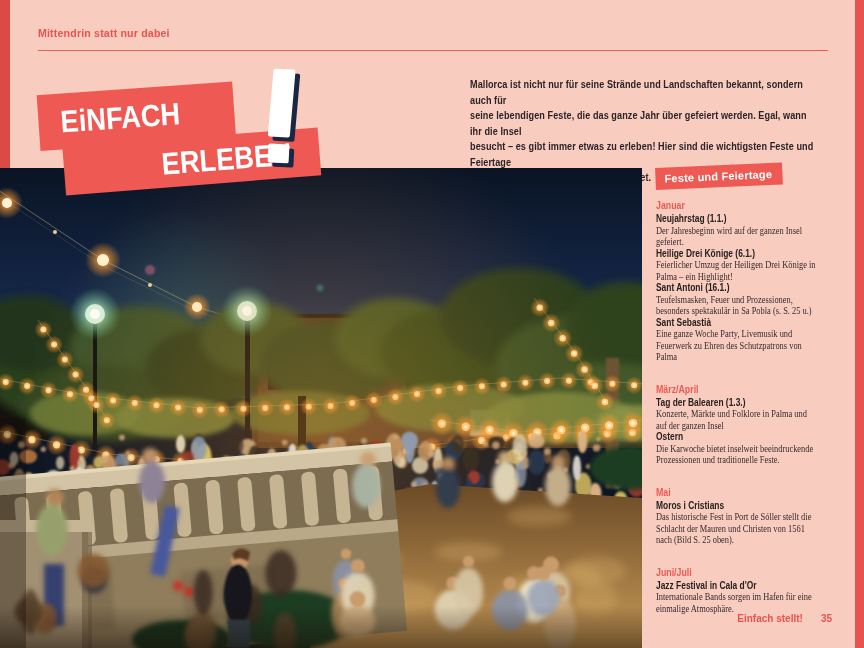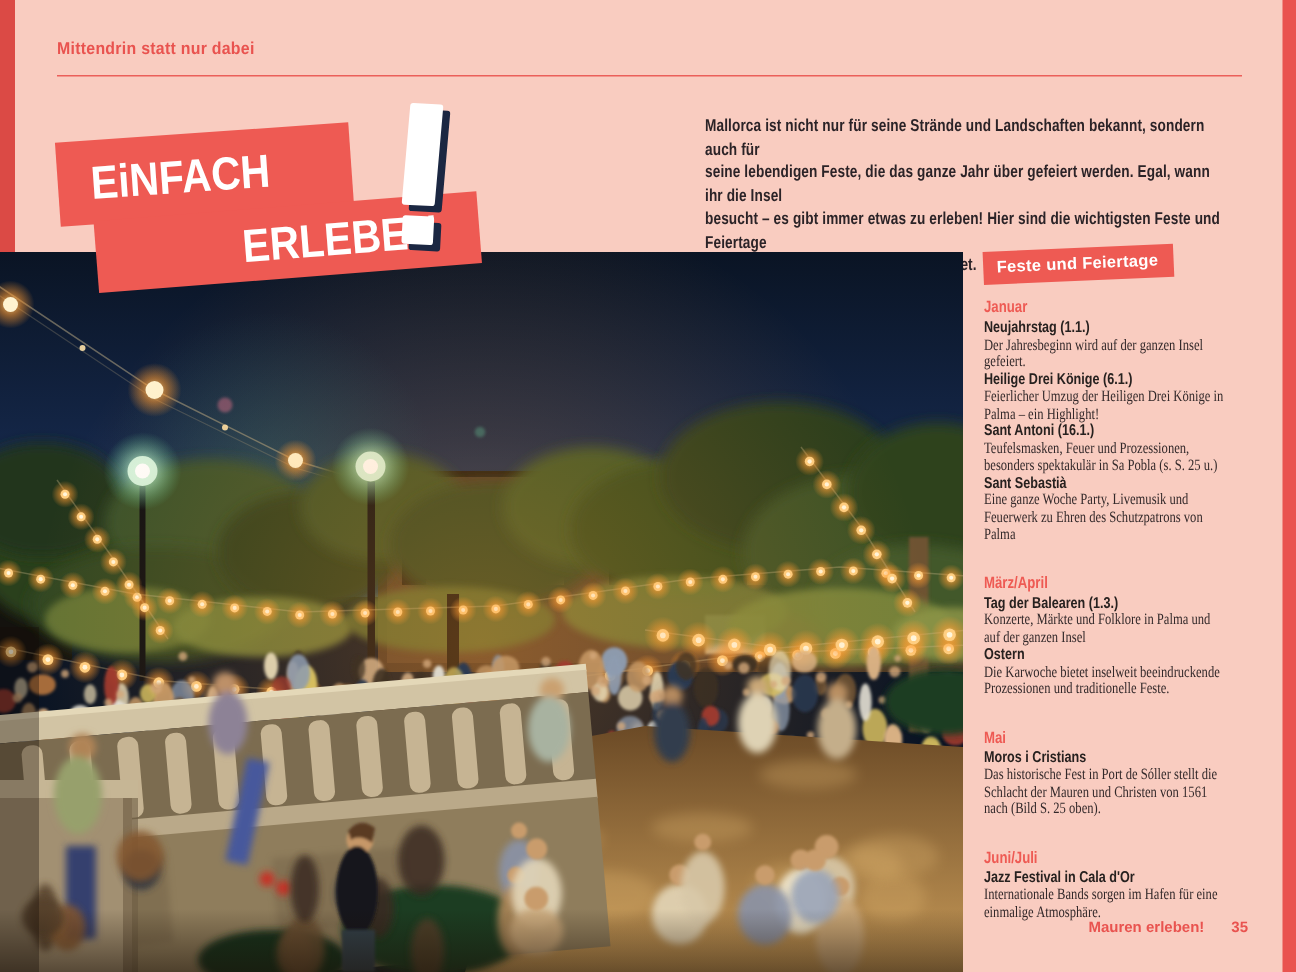--- a/index.html
+++ b/index.html
@@ -809,16 +809,16 @@
         <div class="month-section">
           <div class="month">Juni/Juli</div>
           <div class="entry-title">Jazz Festival in Cala d'Or</div>
           <div class="entry-text">Internationale Bands sorgen im Hafen für eine
 einmalige Atmosphäre.</div>
         </div>
       </div>
   </div>
 
   <div class="footer">
-    <span>Mauren erleben!</span>
+    <span>Einfach stellt!</span>
     <span>35</span>
   </div>
 </div>
 
 </body></html>

